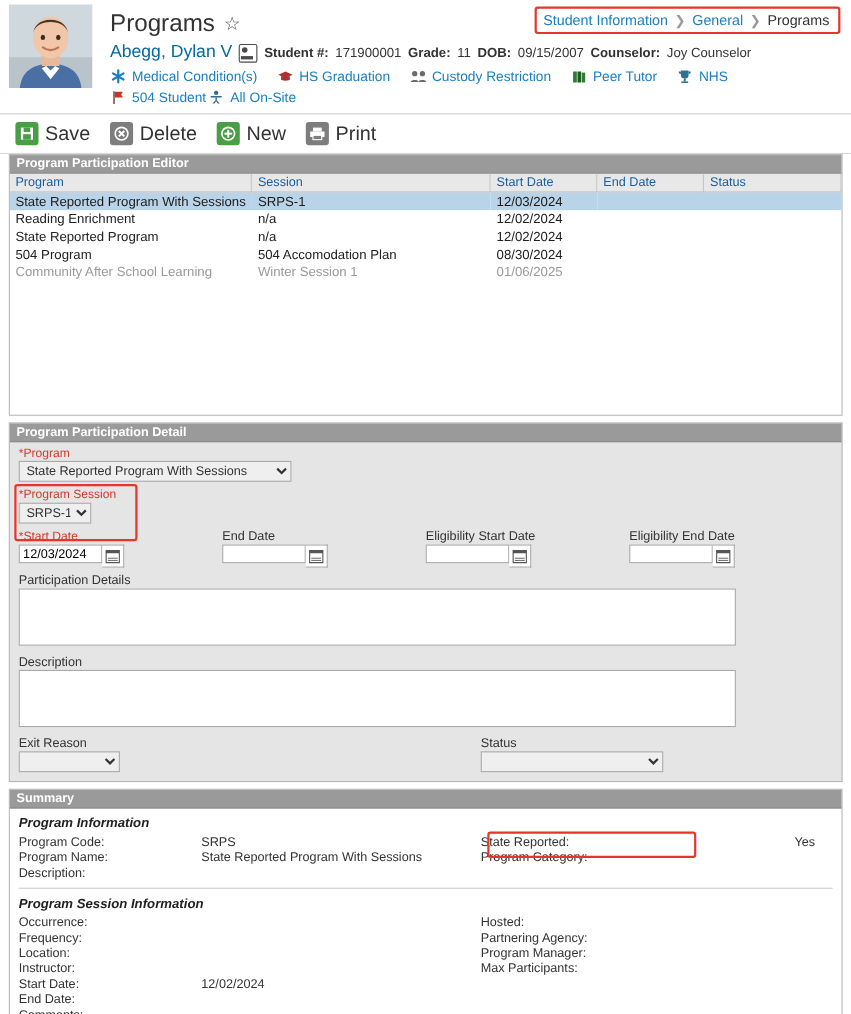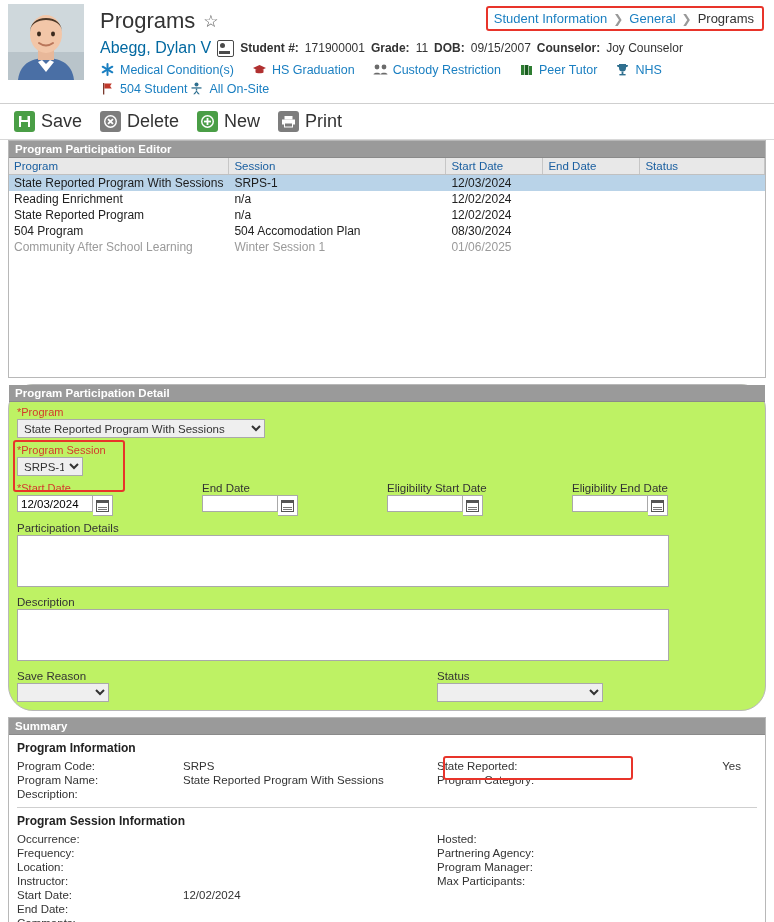--- a/index.html
+++ b/index.html
@@ -230,22 +230,21 @@
     color: #1c1c1c;
   }
   tr.row-muted td { color: #9a9a9a; }
   .grid-body-space {
     height: 120px;
   }
 
   
   .detail {
     margin-top: 6px;
-    background: #bef264;
-    border-radius: 25px;
+    background: #e5e5e5;
   }
   .detail-inner { padding: 4px 8px 8px 8px; }
   .req-label {
     color: #d33a2c;
     font-size: 11px;
     margin-bottom: 1px;
   }
   .plain-label {
     color: #333;
     font-size: 11.5px;
@@ -329,20 +328,21 @@
 
   
   .summary {
     margin-top: 6px;
   }
   .summary-sec-title {
     font-weight: bold;
     font-size: 12px;
     color: #222;
     padding: 6px 8px 4px 8px;
+    font-style: italic;
   }
   table.kv {
     width: 100%;
     border-collapse: collapse;
     font-size: 11.5px;
   }
   table.kv td {
     padding: 1px 8px;
     vertical-align: top;
     color: #333;
@@ -651,21 +651,21 @@
           <textarea class="ui" style=""></textarea>
         </div>
 
         <div style="margin-top:6px;">
           <div class="plain-label">Description</div>
           <textarea class="ui" style=""></textarea>
         </div>
 
         <div class="two-col">
           <div class="c1">
-            <div class="plain-label">Save Reason</div>
+            <div class="plain-label">Exit Reason</div>
             <select class="ui" style="width:92px">
               <option></option>
             </select>
           </div>
           <div>
             <div class="plain-label">Status</div>
             <select class="ui" style="width:166px">
               <option></option>
             </select>
           </div>

